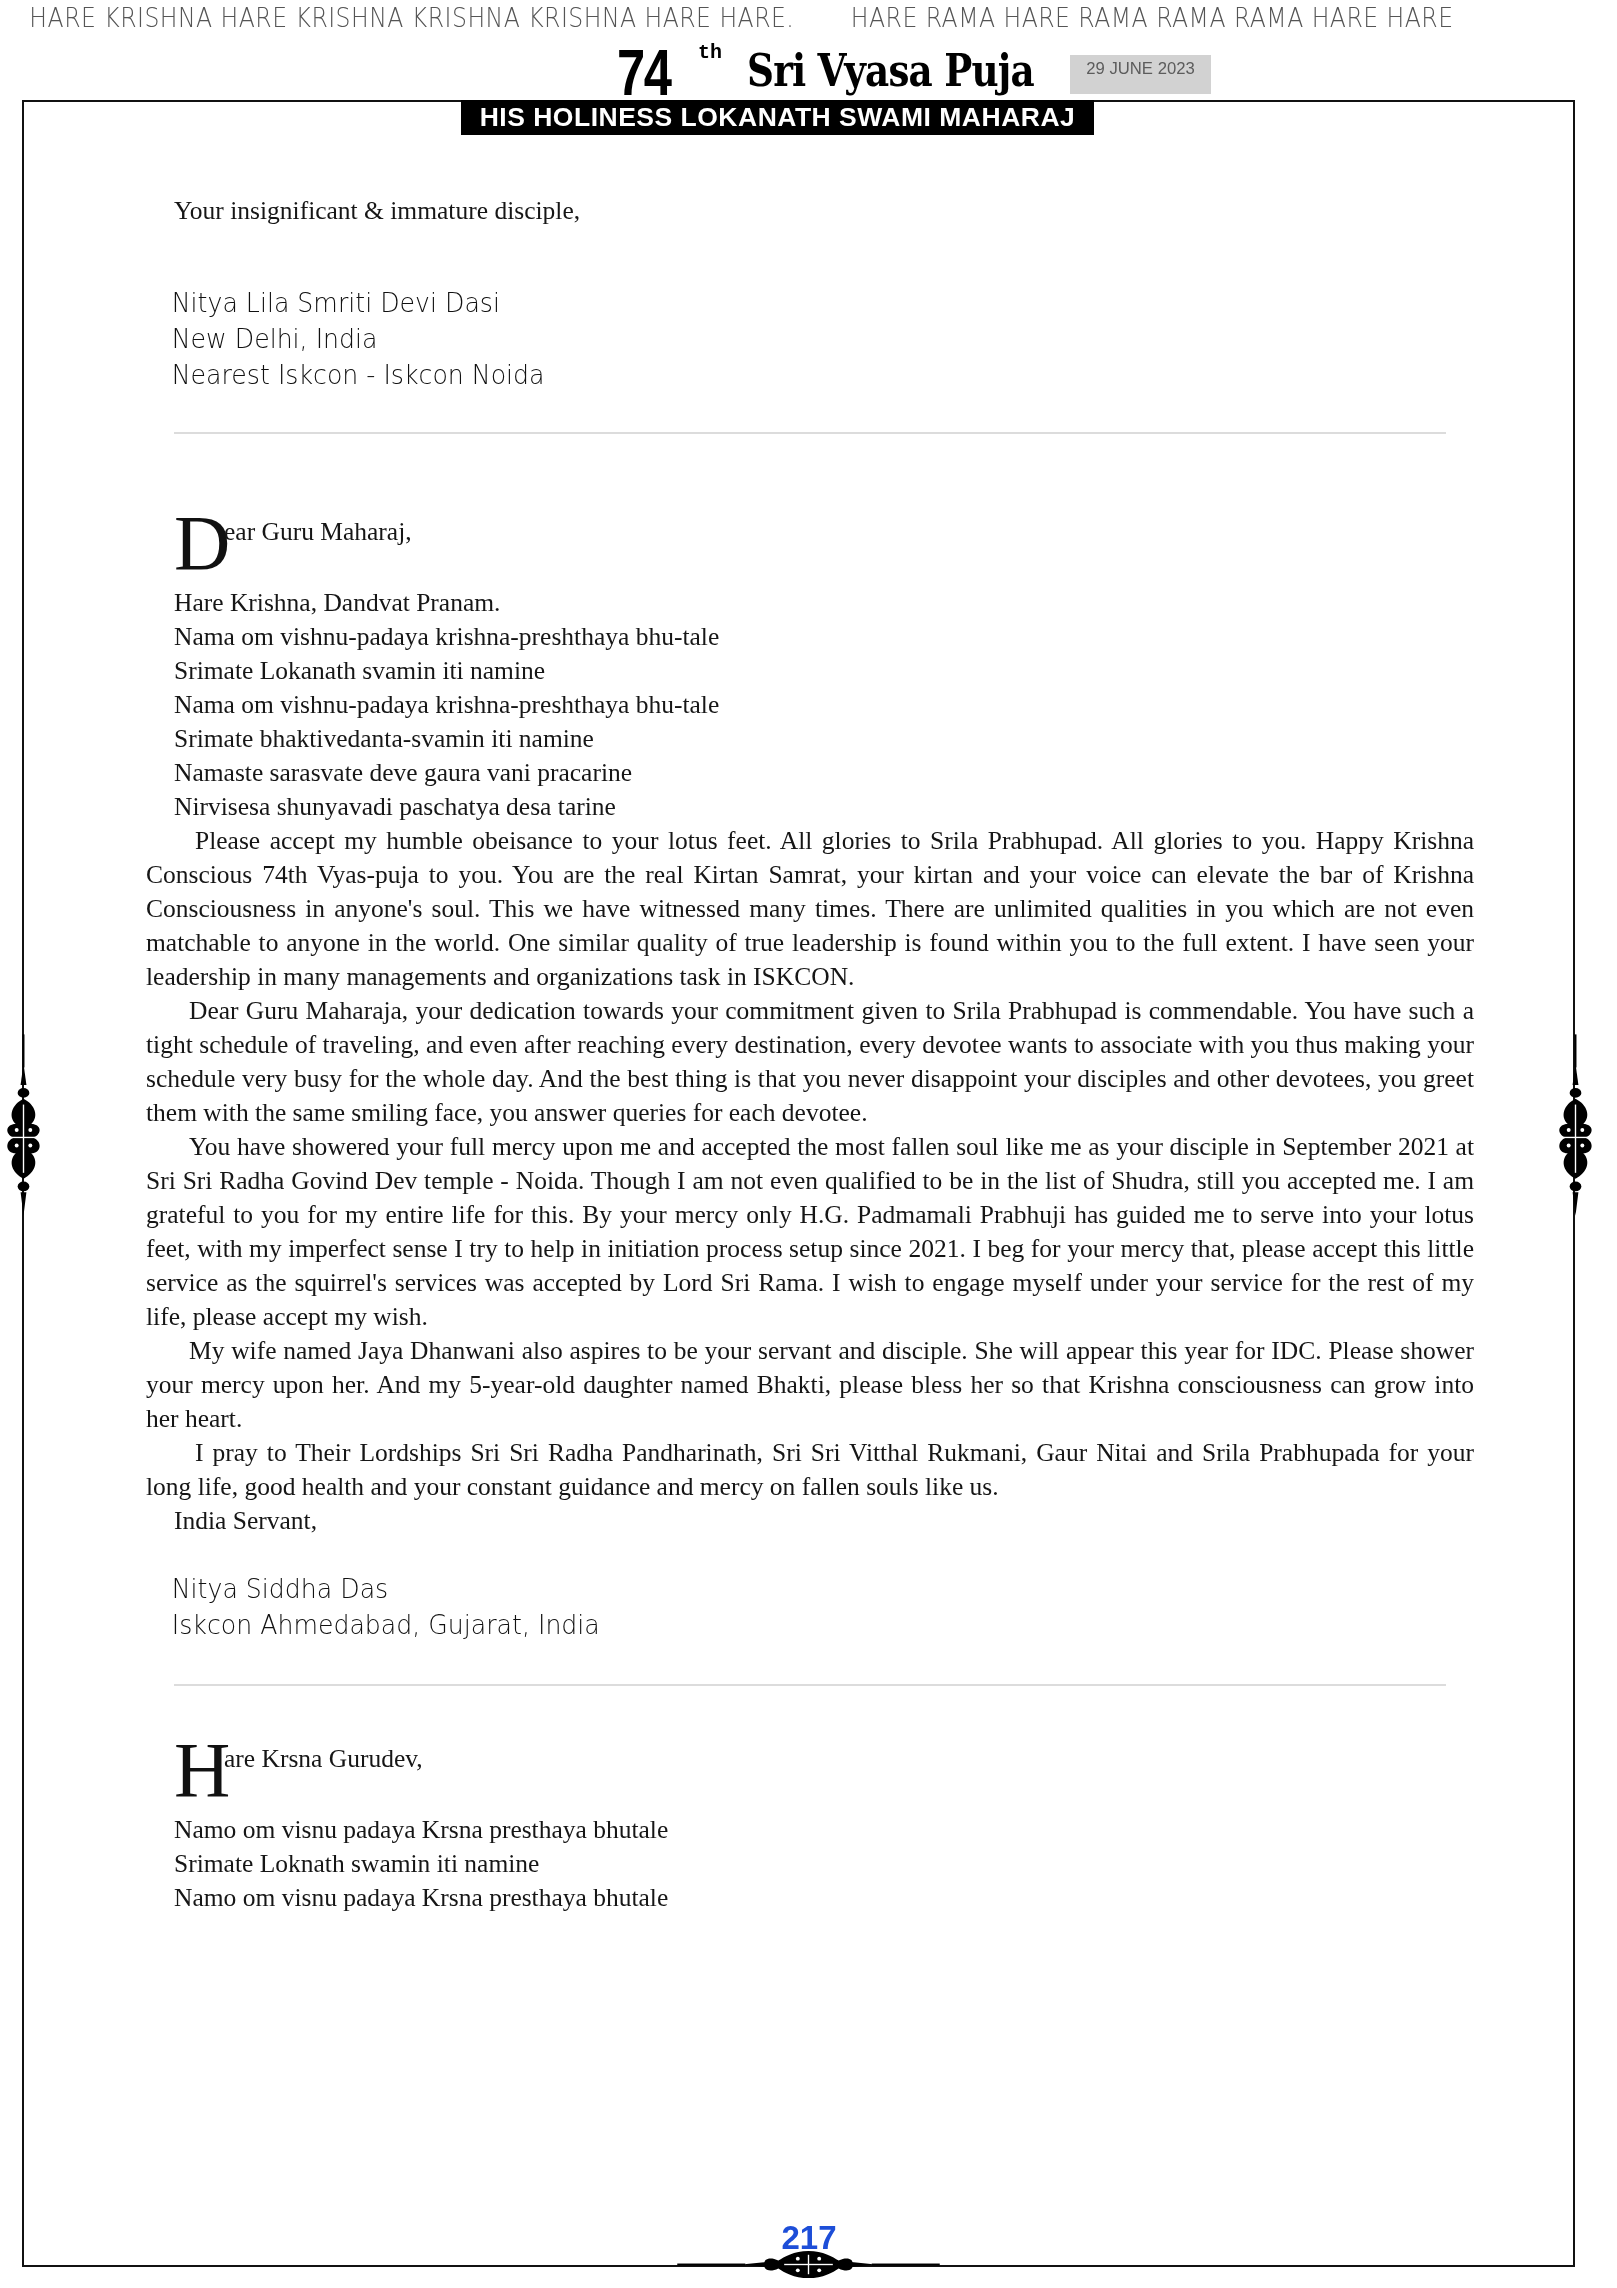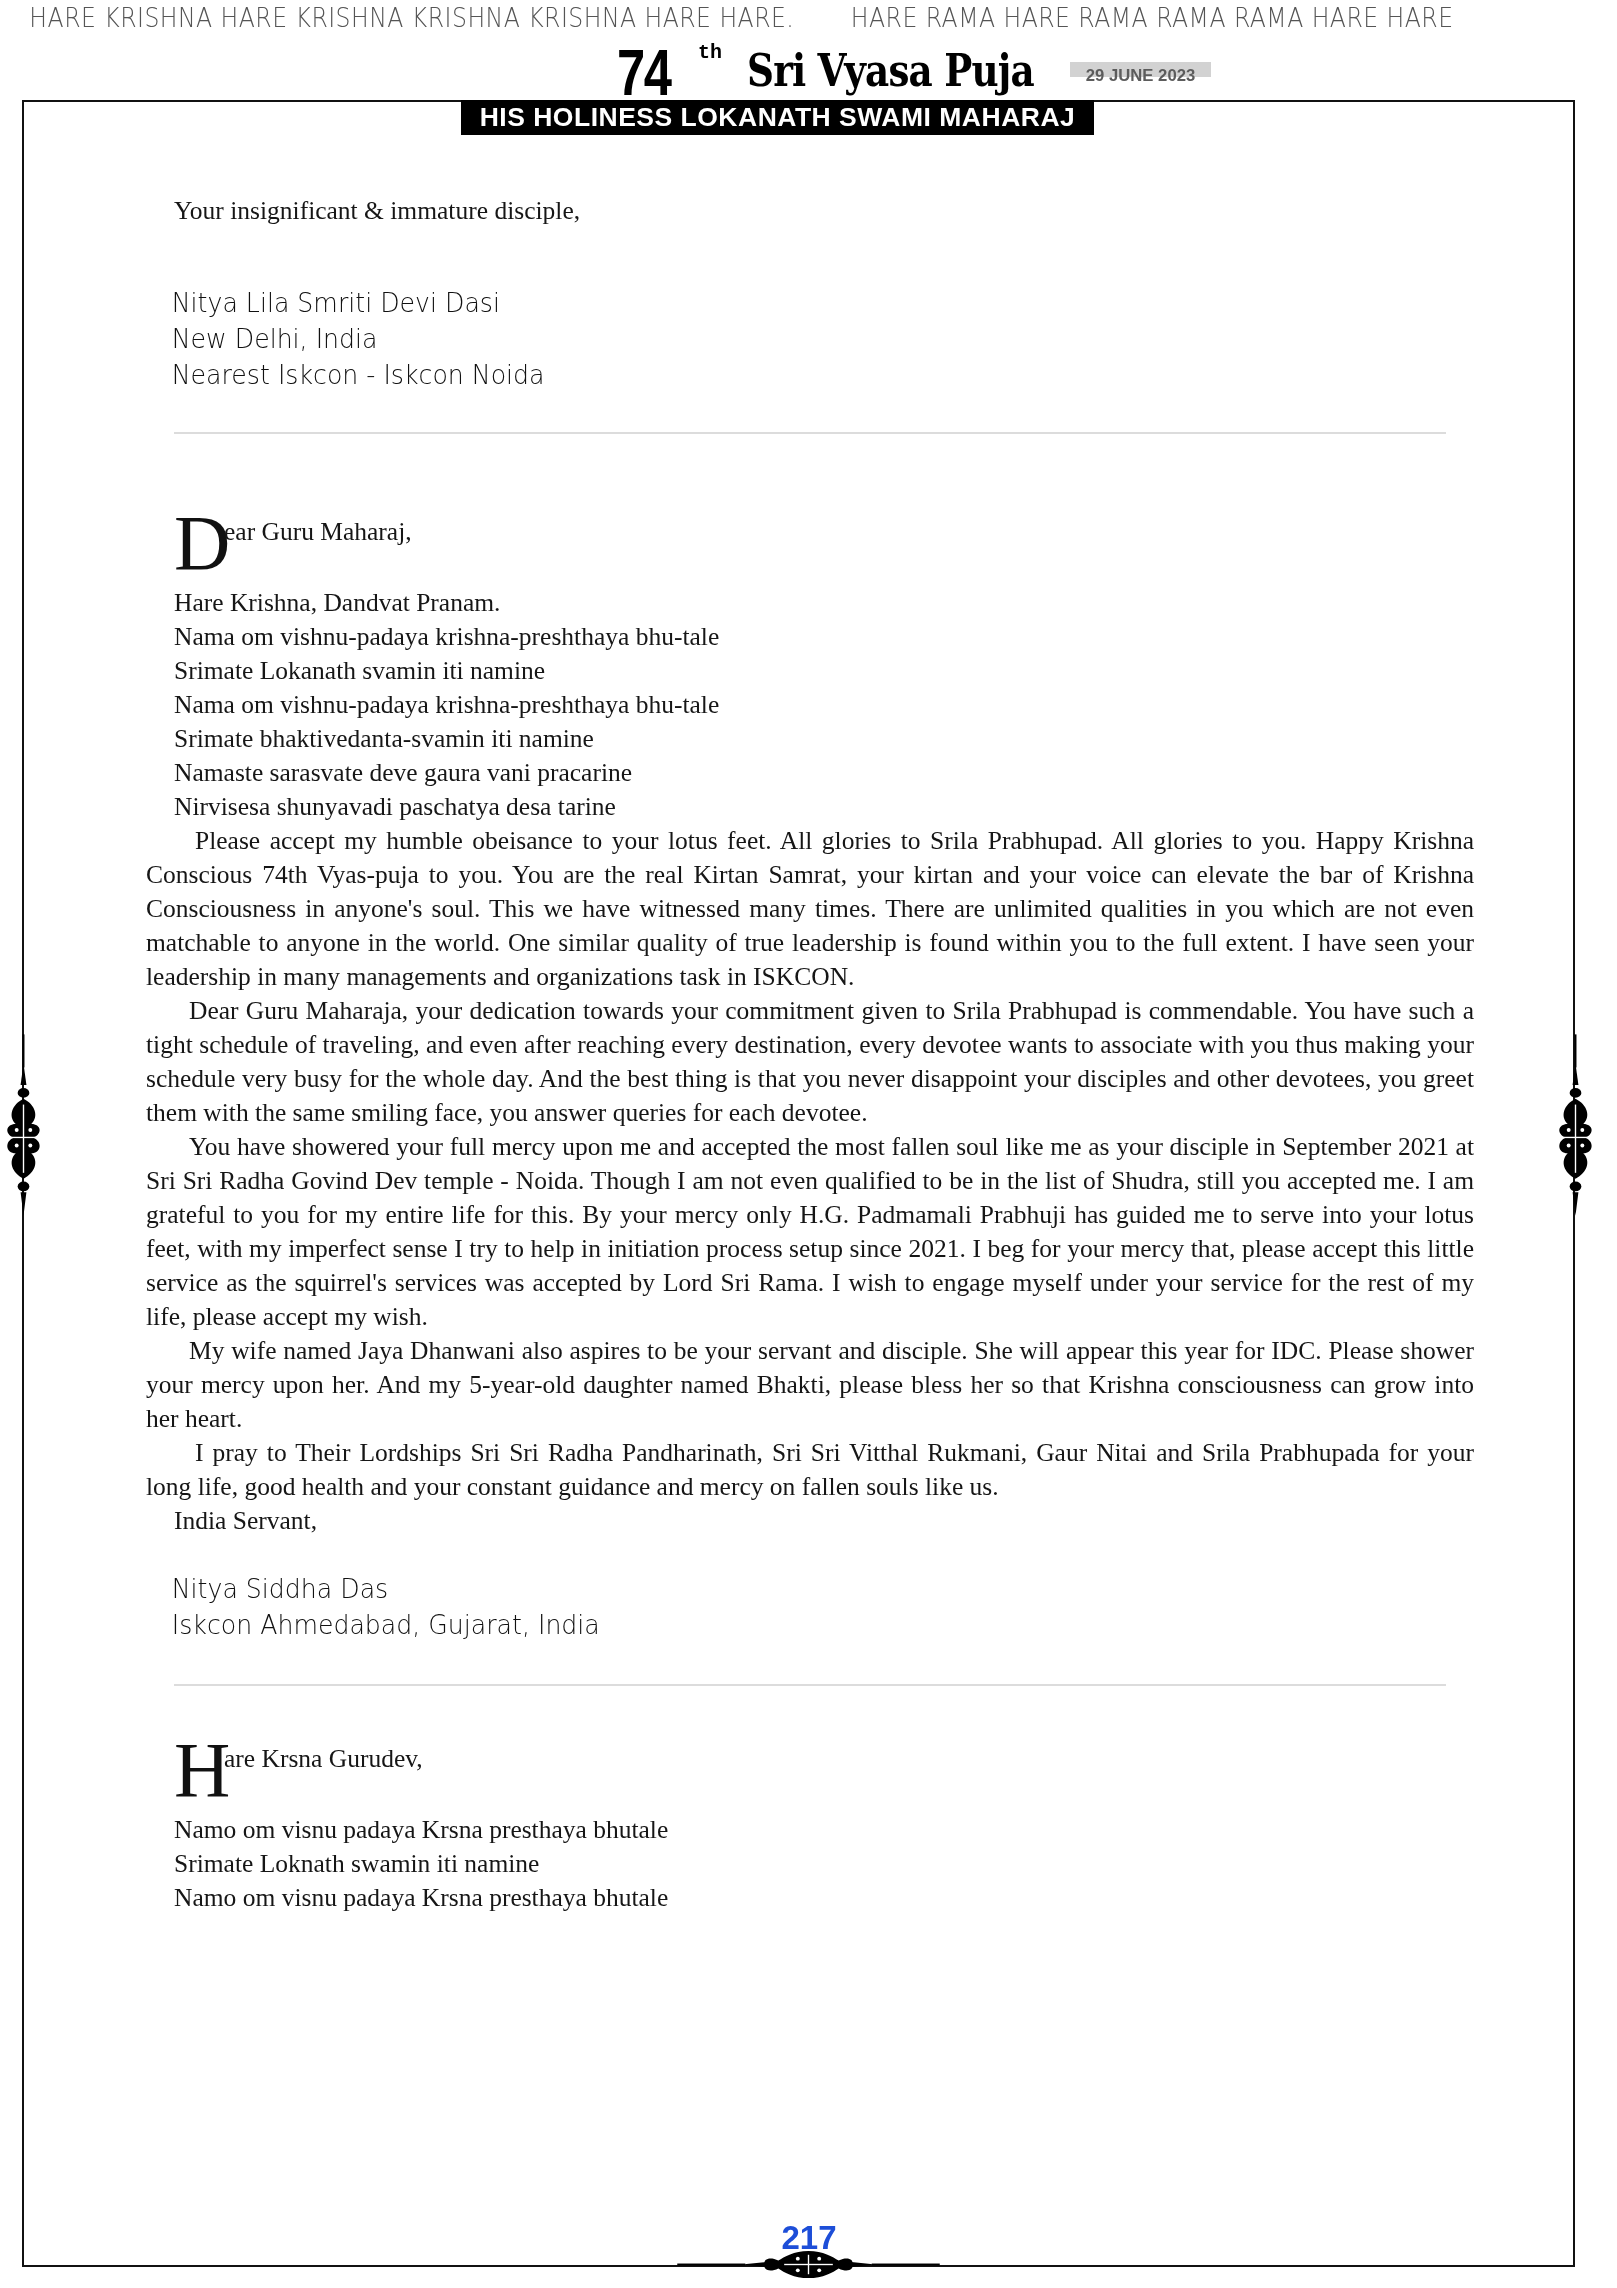--- a/index.html
+++ b/index.html
@@ -24,23 +24,23 @@
   .title-sup {
     position: absolute; left: 81px; top: 2px;
     font-family: Liberation Mono, monospace; font-weight: 700; font-size: 20px; color:#000;
   }
   .title-text {
     position: absolute; left: 130px; top: 4.9px;
     font-family: "DejaVu Serif", serif; font-weight: 700; font-size: 45px;
     transform: scaleX(0.83); transform-origin: left top; color:#000; letter-spacing:-1px;
   }
   .date-chip {
-    position: absolute; top: 62px; left: 1070px; width: 141px; height: 15px;
+    position: absolute; top: 55px; left: 1070px; width: 141px; height: 39px;
     background: #d2d2d2; color: #5c5c5c;
-    font-family: "Liberation Sans", sans-serif; font-weight: 700; font-size: 16.7px;
+    font-family: "Liberation Sans", sans-serif; font-weight: 400; font-size: 16.7px;
     line-height: 27.4px; text-align: center;
   }
 
   .frame {
     position: absolute; left: 21.6px; top: 100px; width: 1549px; height: 2163px;
     border: 2.9px solid #111;
   }
   .banner {
     position: absolute; left: 461px; top: 100px; width: 633px; height: 35px;
     background: #000; color: #fff;

